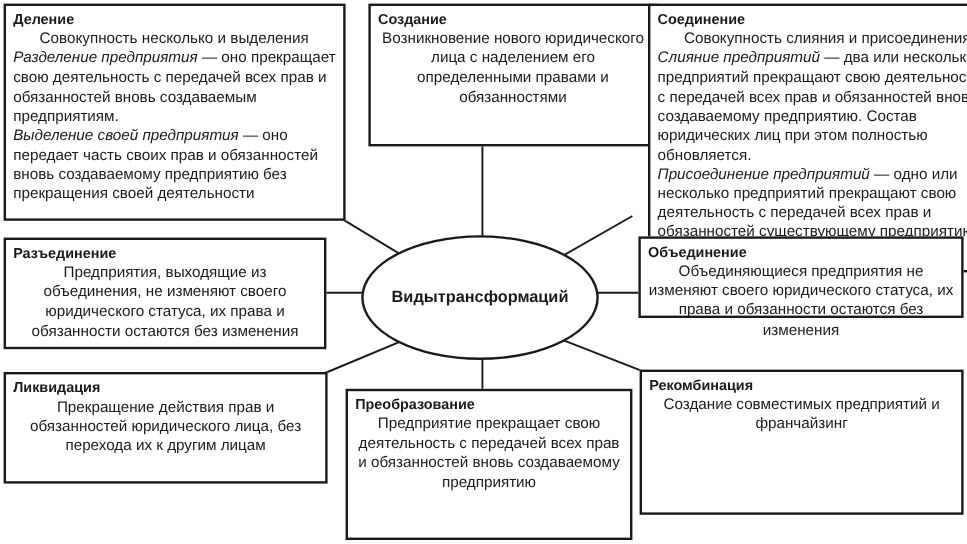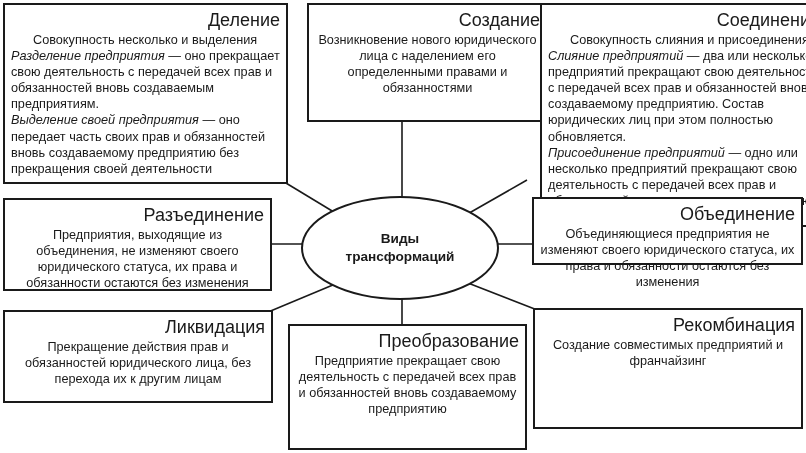--- a/index.html
+++ b/index.html
@@ -7,29 +7,29 @@
     position:relative;width:806px;height:453px;background:#ffffff;overflow:hidden;
     font-family:"Liberation Sans","DejaVu Sans",sans-serif;color:#1a1a1a;
   }
   svg.connectors{position:absolute;left:0;top:0;width:806px;height:453px;}
   svg.connectors line{stroke:#1a1a1a;stroke-width:1.6;}
   .node{
     position:absolute;box-sizing:border-box;background:#ffffff;
     border:2.4px solid #1a1a1a;padding:4px 6px 3px 6px;
     font-size:12.7px;line-height:1.27;
   }
-  .node .title{font-weight:normal;text-align:right;font-size:18px;margin:0;}
+  .node .title{font-weight:bold;text-align:left;font-size:12px;margin:0;}
   .node p{margin:0;}
   .node p.indent{text-indent:22px;}
   .node p.body{text-align:center;}
   .node i{font-style:italic;}
   .ellipse{
     position:absolute;box-sizing:border-box;background:#ffffff;
     border:2.2px solid #1a1a1a;border-radius:50%;
-    display:flex;flex-direction:column;align-items:center;justify-content:center;
+    display:flex;flex-direction:row;align-items:center;justify-content:center;
     text-align:center;font-weight:bold;font-size:13.6px;line-height:1.32;
   }
   .ellipse span{display:block;}
 </style>
 </head>
 <body>
 
 <div class="stage">
 
   <svg class="connectors" viewBox="0 0 806 453">

